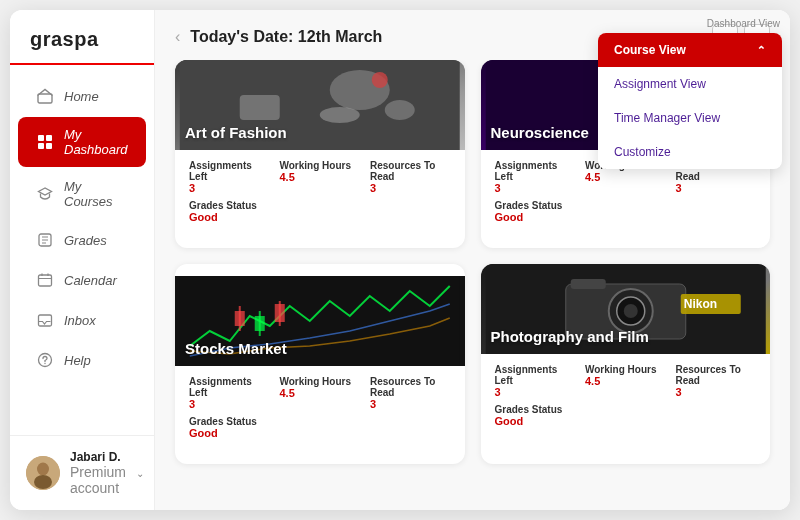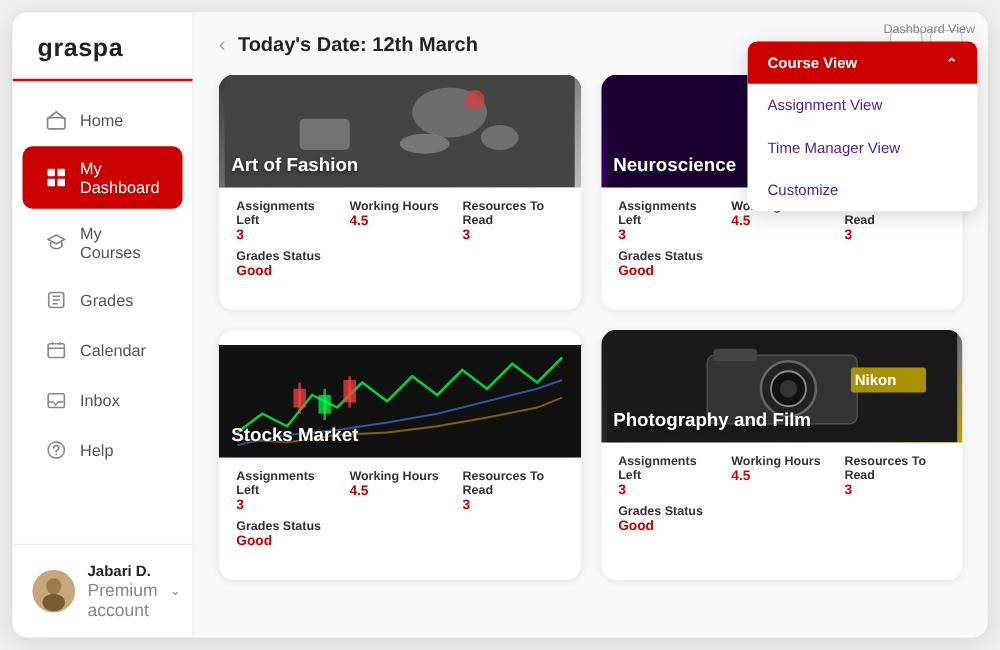--- a/index.html
+++ b/index.html
@@ -51,20 +51,21 @@
       display: flex;
       align-items: center;
       gap: 10px;
       padding: 10px 18px;
       cursor: pointer;
       border-radius: 6px;
       margin: 2px 8px;
       font-size: 13px;
       color: #555;
       transition: background 0.15s;
+      font-style: italic;
     }
     .nav-item.active {
       background: #cc0000;
       color: #fff;
       border-radius: 8px;
     }
     .nav-item .nav-icon {
       width: 18px;
       height: 18px;
       display: flex;

